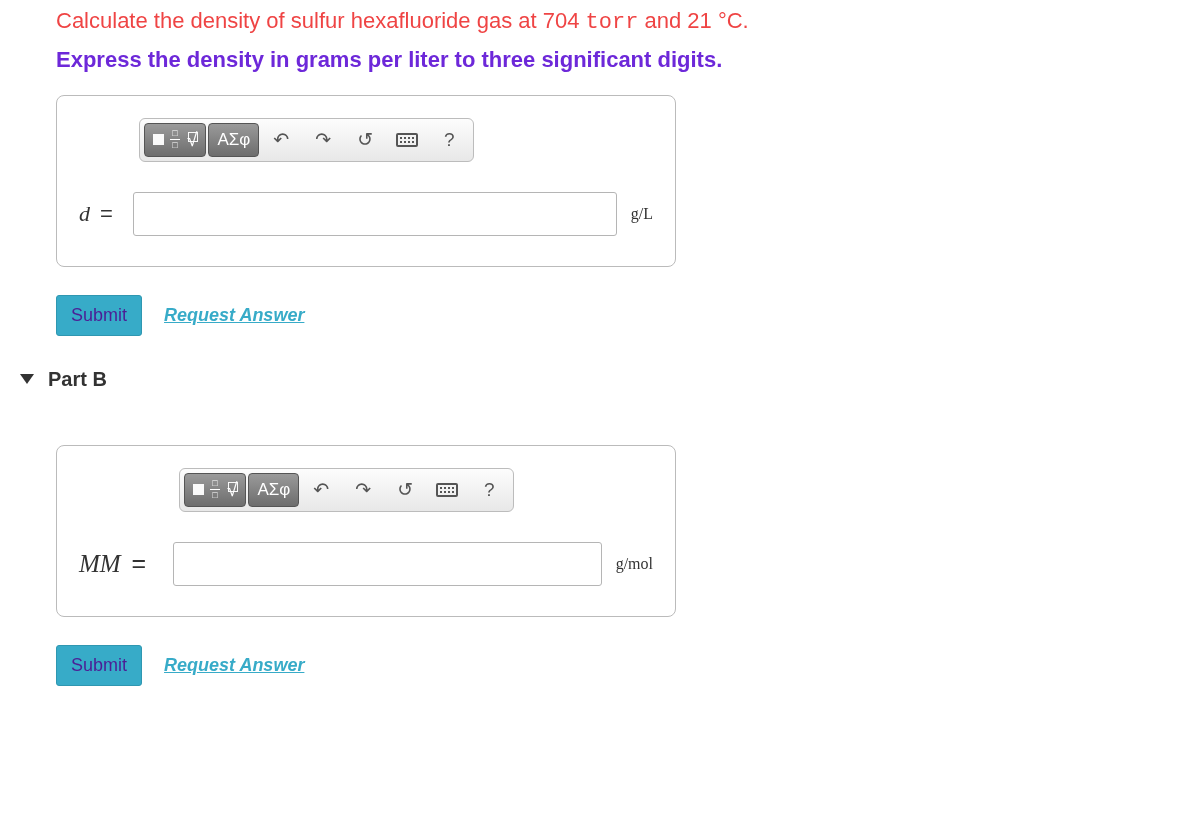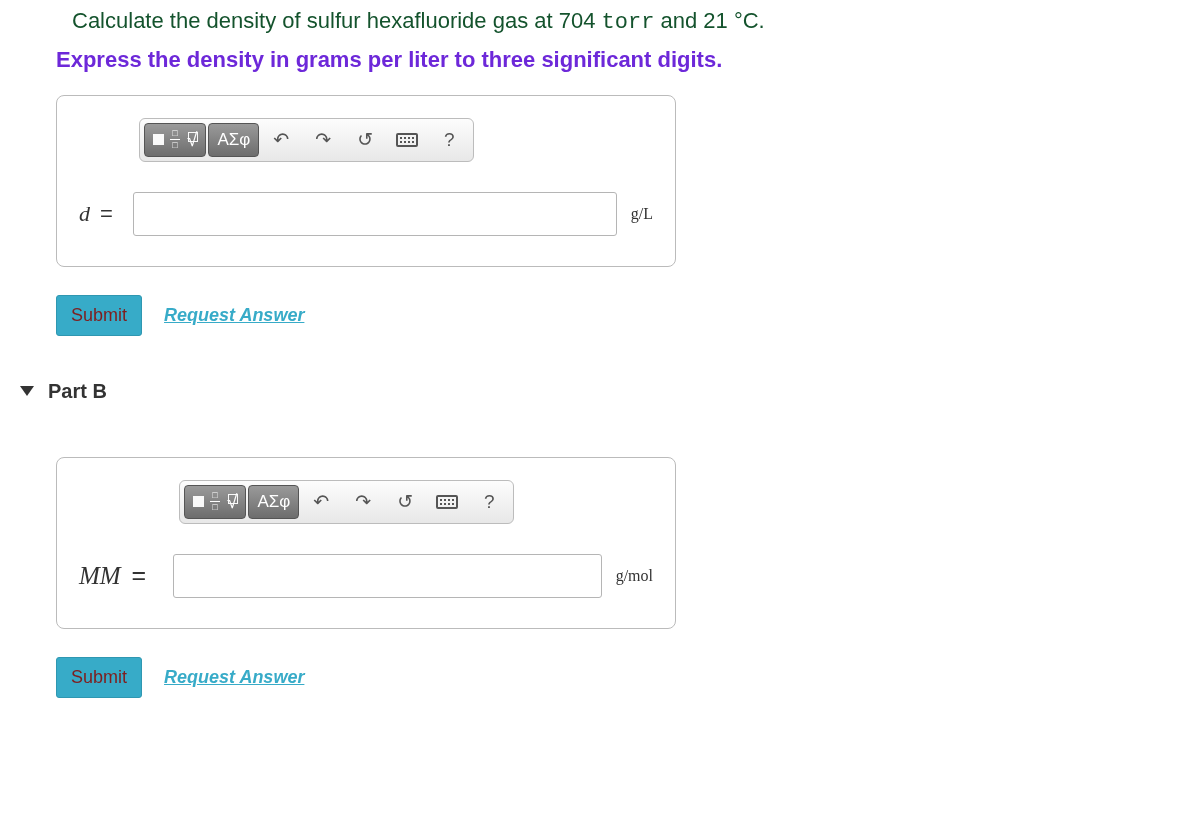--- a/index.html
+++ b/index.html
@@ -13,22 +13,21 @@
   .container {
     padding-left: 56px;
     padding-right: 20px;
     padding-top: 6px;
     max-width: 1200px;
   }
   .question-text {
     font-size: 22px;
     line-height: 1.4;
     margin-bottom: 8px;
-    color: #14532d;
-    margin-left: 16px;
+    color: #ef4444;
   }
   .temp { font-family: Verdana, sans-serif; }
   .tt { font-family: 'Courier New', monospace; }
   .instruction {
     font-size: 22px;
     font-weight: bold;
     margin-bottom: 22px;
     color: #6d28d9;
   }
   .answer-box {
@@ -121,39 +120,39 @@
   .unit {
     font-family: 'Times New Roman', serif;
     font-size: 16px;
   }
   .btn-row {
     margin-top: 28px;
     display:flex; align-items:center; gap:22px;
   }
   .submit-btn {
     background: #37abc8;
-    color: #7f1d1d;
+    color: #4c1d95;
     border: 1px solid #2f97b1;
     border-radius: 3px;
     font-size: 18px;
     padding: 9px 14px;
     cursor: pointer;
   }
   .request-link {
     color: #37abc8;
     font-size: 18px;
     font-weight: bold;
     text-decoration: underline;
     cursor: pointer;
     font-style: italic;
   }
   .part-header {
     display:flex; align-items:center; gap:14px;
     font-size: 20px; font-weight:bold;
-    margin-top: 44px;
+    margin-top: 32px;
     margin-bottom: 54px;
     margin-left: -36px;
   }
   .caret-down-icon {
     width:0; height:0; border-left:7px solid transparent;
     border-right:7px solid transparent; border-top:10px solid #333;
     display:inline-block;
   }
   
   .answer-box.b .toolbar { margin-left: 100px; }

